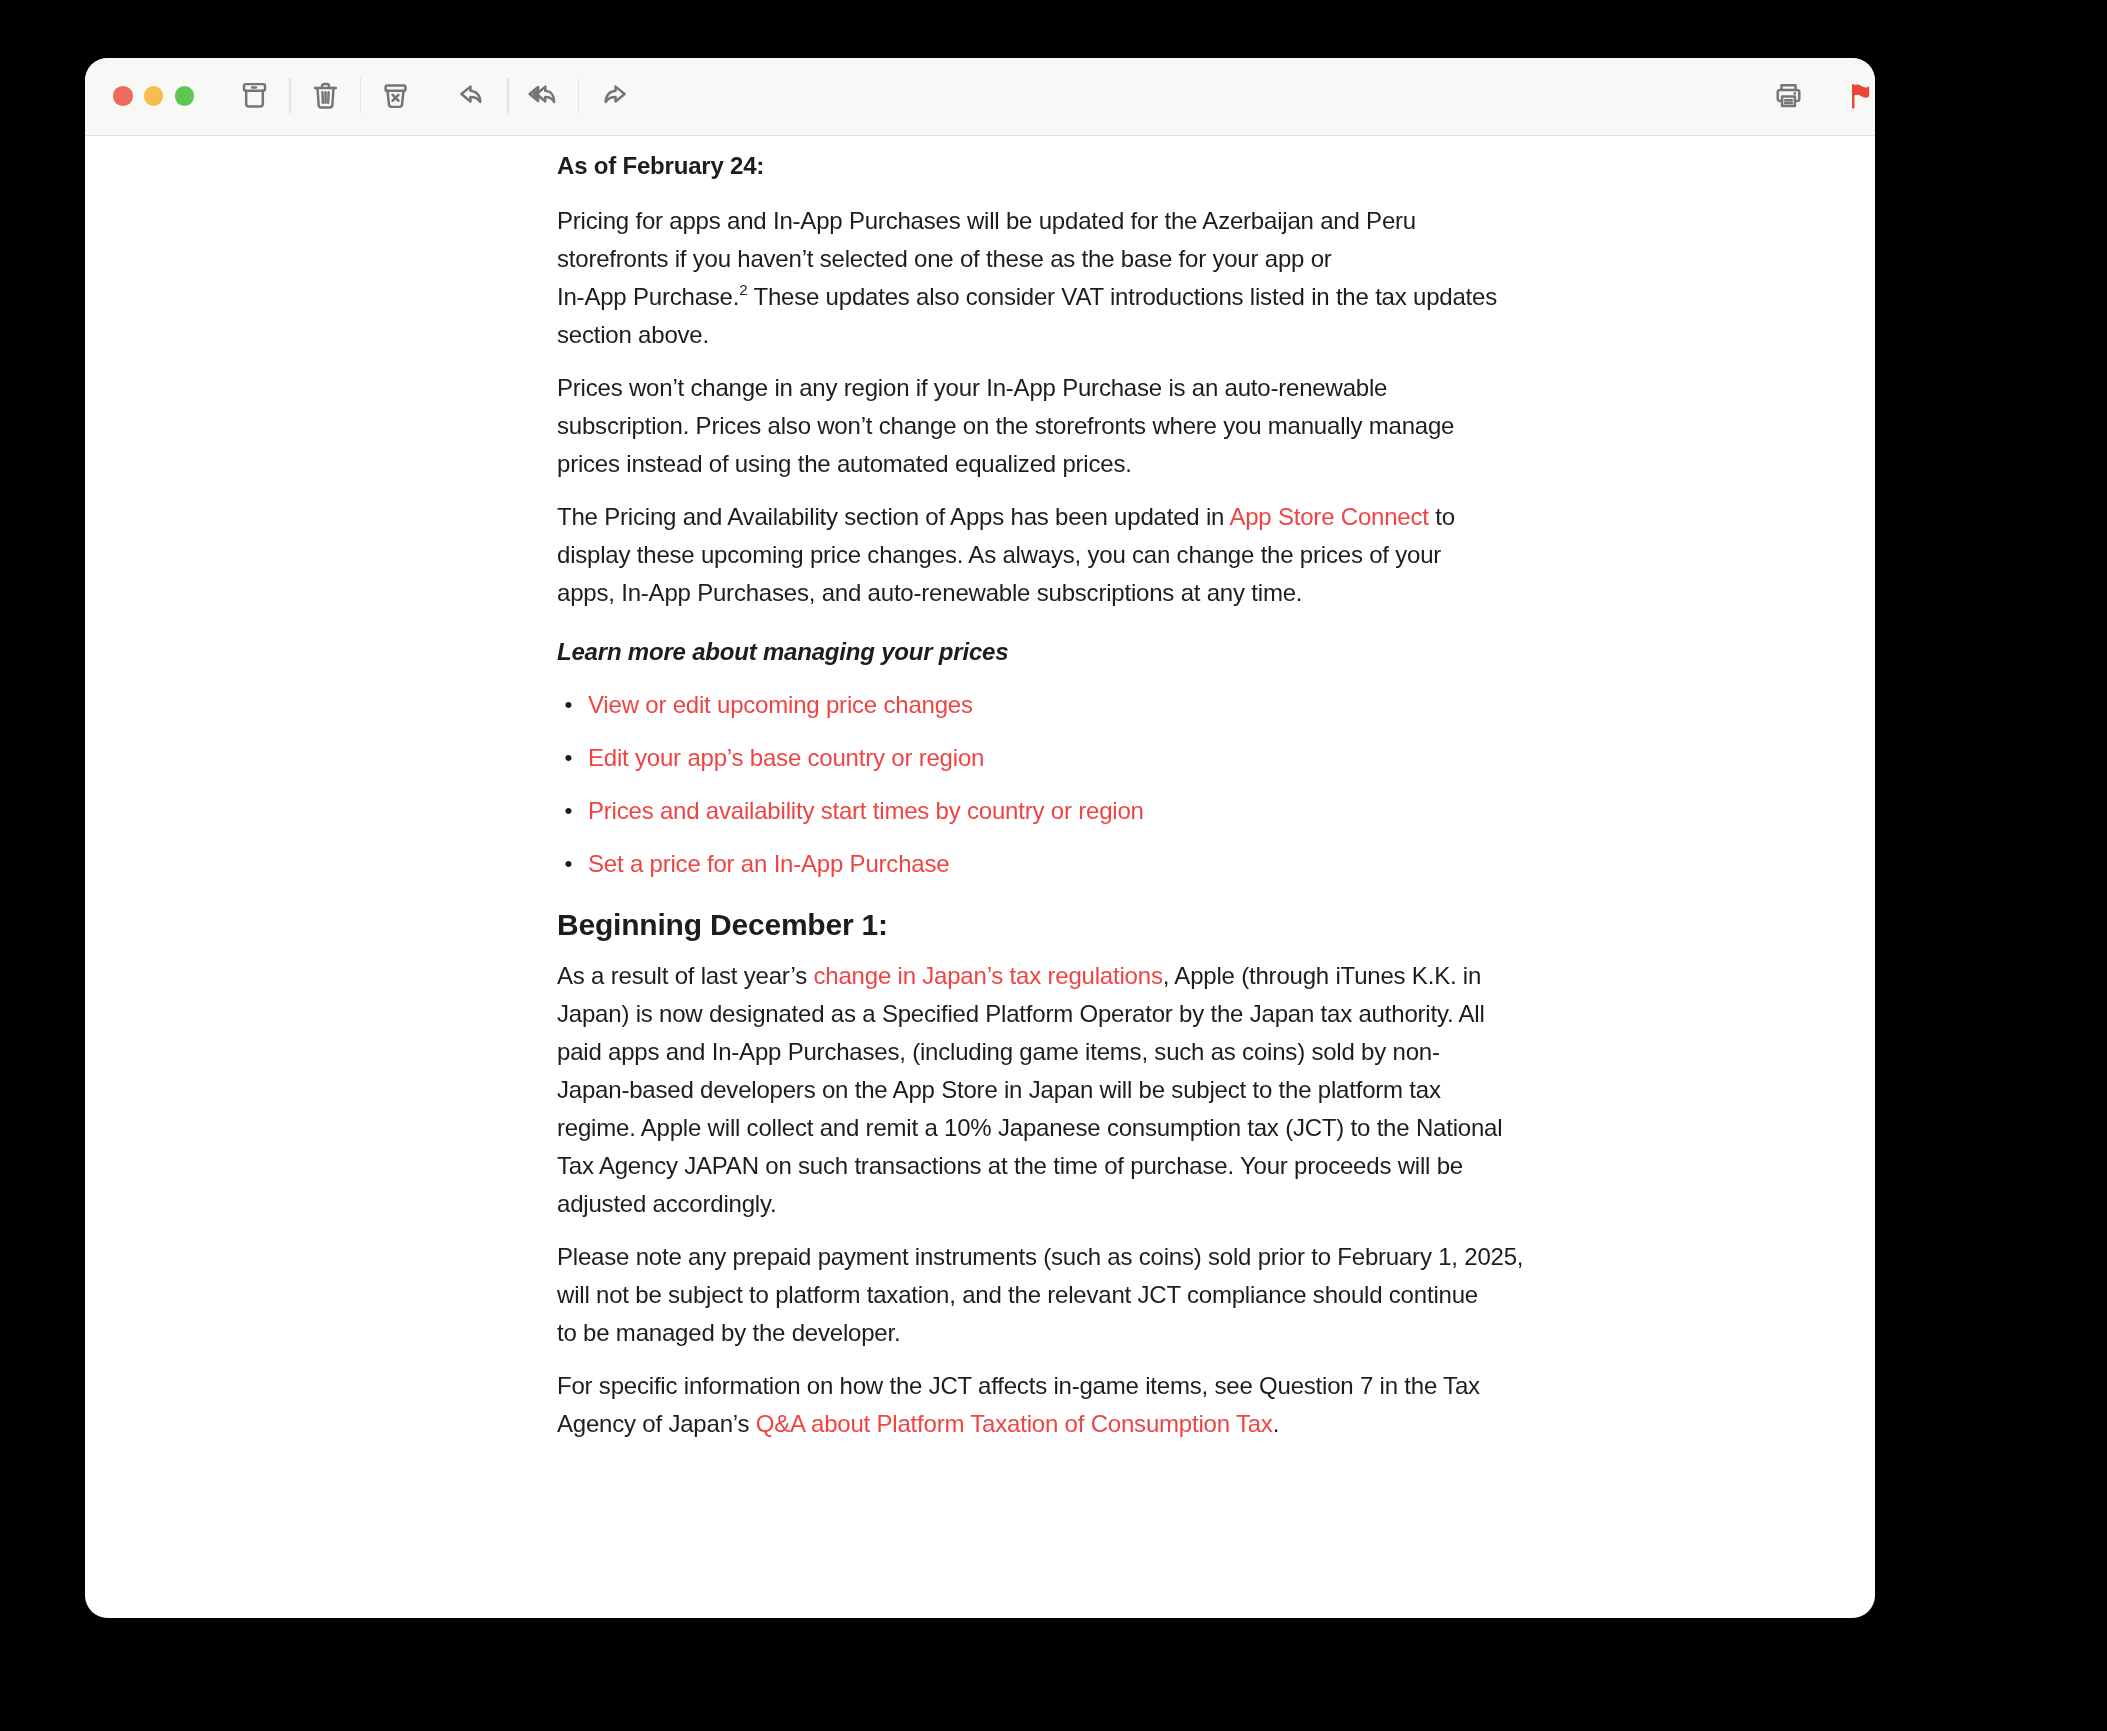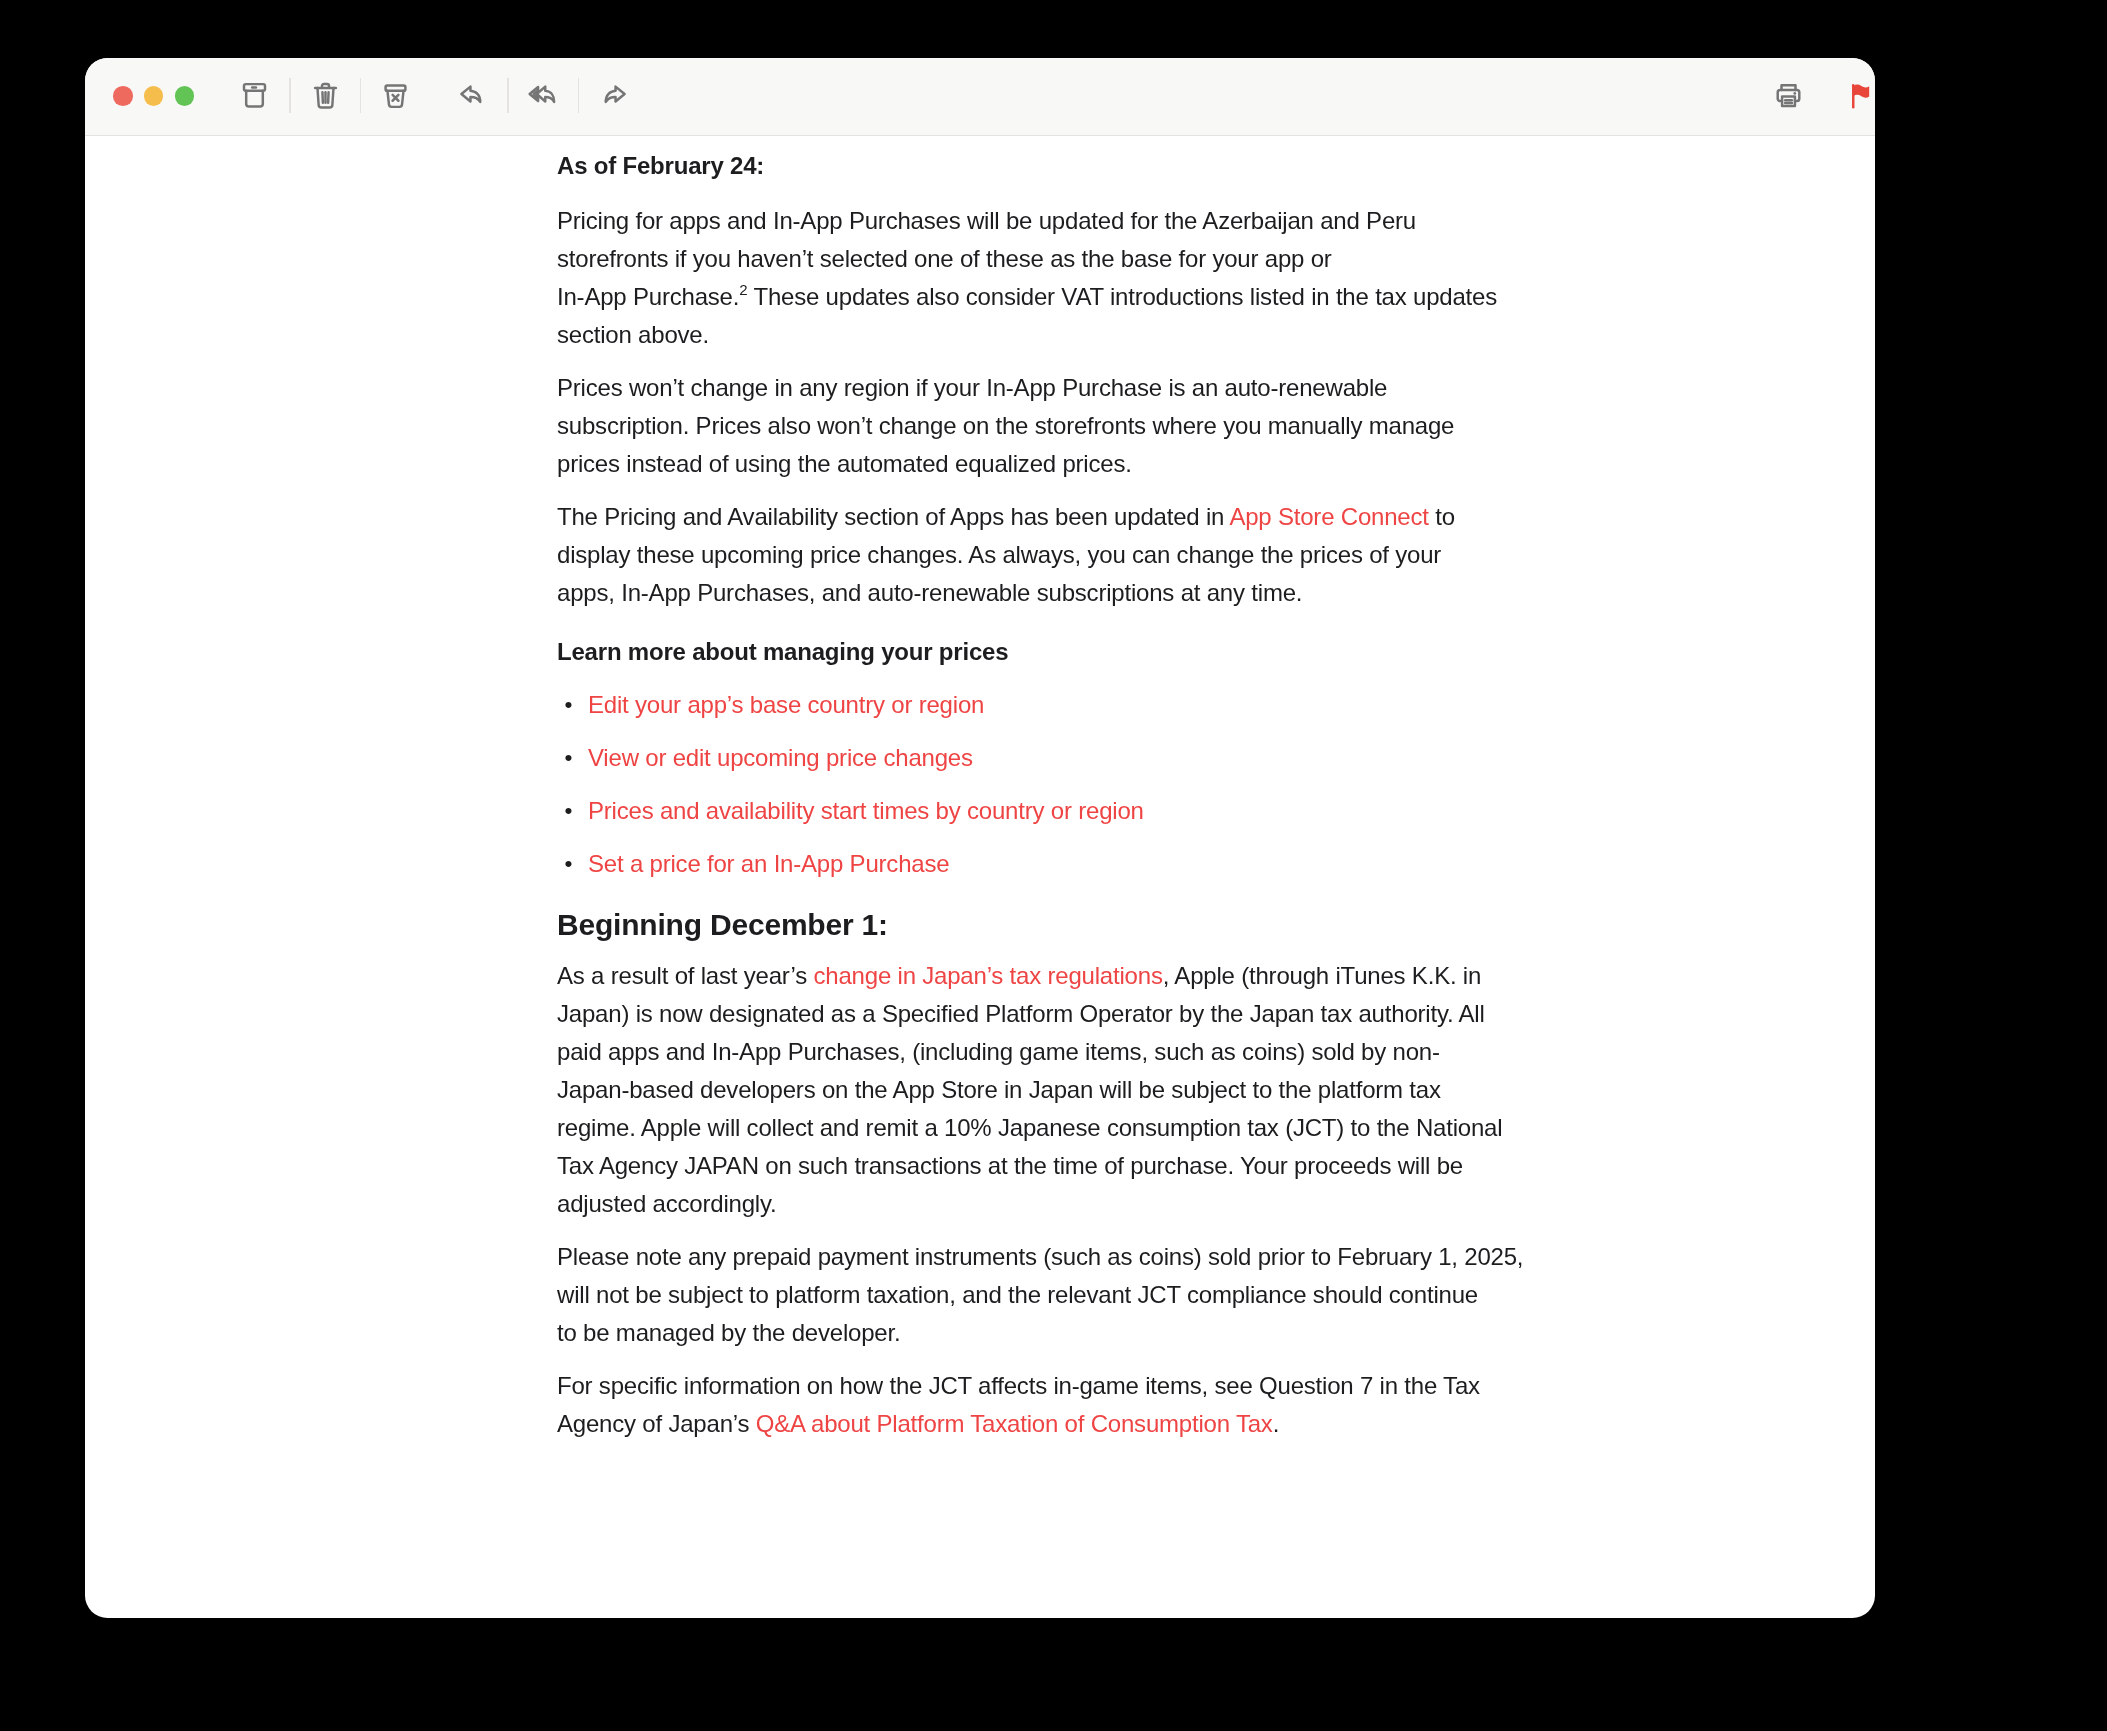--- a/index.html
+++ b/index.html
@@ -41,21 +41,21 @@
   svg.flagsvg .banner{fill:#e8463b;stroke:none;}
   
   .content{padding:11.3px 0 0 472px;}
   .col{width:1053px;}
   .h-small{
     font-size:24px;line-height:38px;font-weight:bold;color:#1d1d1f;
     margin:0 0 16.6px;letter-spacing:-0.2px;
   }
   .h-mid{
     font-size:24px;line-height:38px;font-weight:bold;color:#1d1d1f;
-    margin:21px 0 15px;letter-spacing:-0.2px;
+    margin:21px 0 15px;letter-spacing:-0.2px;font-style:italic;
   }
   .h-big{
     font-size:30px;line-height:42px;font-weight:bold;color:#1d1d1f;
     margin:21px 0 11.3px;letter-spacing:-0.2px;
   }
   p.body-p{
     font-size:24px;line-height:38px;color:#1d1d1f;margin:0 0 15px;
     white-space:pre-line;letter-spacing:-0.2px;
   }
   sup.fnote{font-size:15px;line-height:0;vertical-align:10.5px;}
@@ -190,22 +190,22 @@
 subscription. Prices also won’t change on the storefronts where you manually manage
 prices instead of using the automated equalized prices.</p>
 
       <p class="body-p"><span>The Pricing and Availability section of Apps has been updated in </span><a class="link">App Store Connect</a><span> to
 display these upcoming price changes. As always, you can change the prices of your
 apps, In-App Purchases, and auto-renewable subscriptions at any time.</span></p>
 
       <h3 class="h-mid">Learn more about managing your prices</h3>
 
       <ul class="linklist">
+        <li><a class="link">View or edit upcoming price changes</a></li>
         <li><a class="link">Edit your app’s base country or region</a></li>
-        <li><a class="link">View or edit upcoming price changes</a></li>
         <li><a class="link">Prices and availability start times by country or region</a></li>
         <li><a class="link">Set a price for an In-App Purchase</a></li>
       </ul>
 
       <h2 class="h-big">Beginning December 1:</h2>
 
       <p class="body-p"><span>As a result of last year’s </span><a class="link">change in Japan’s tax regulations</a><span>, Apple (through iTunes K.K. in
 Japan) is now designated as a Specified Platform Operator by the Japan tax authority. All
 paid apps and In-App Purchases, (including game items, such as coins) sold by non-
 Japan-based developers on the App Store in Japan will be subject to the platform tax

